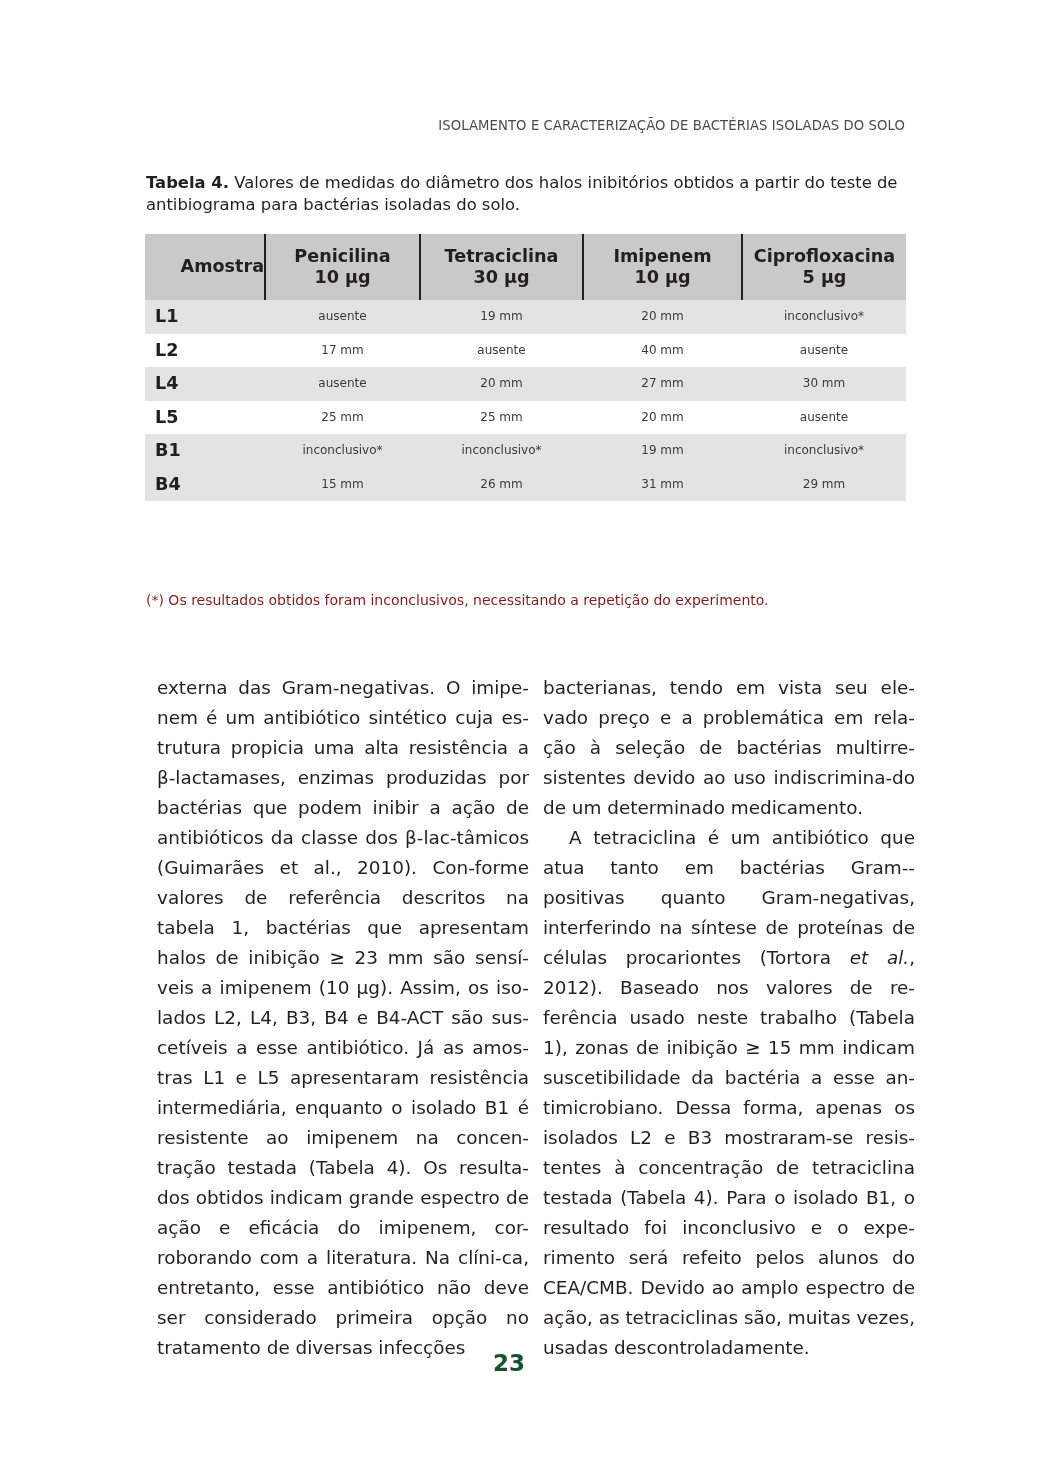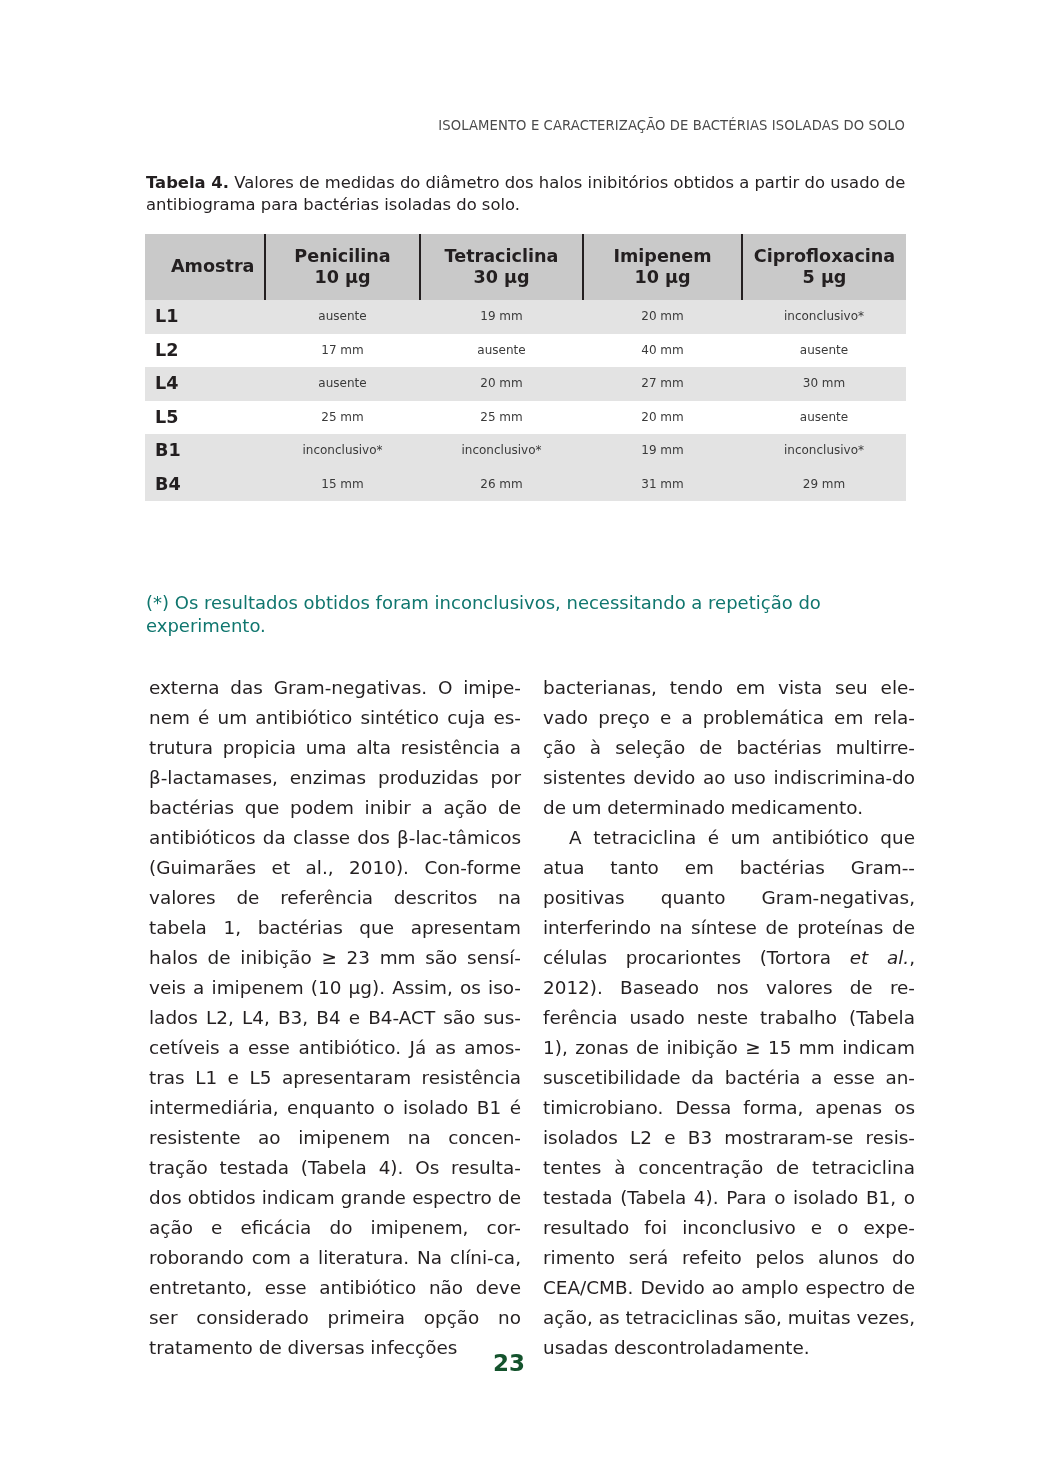--- a/index.html
+++ b/index.html
@@ -76,22 +76,22 @@
   thead th {
     background: #c9c9c9;
     height: 66px;
     vertical-align: middle;
     font-size: 17.6px;
     font-weight: bold;
     line-height: 1.2;
     color: #231f20;
   }
   thead th.h-sample {
-    text-align: left;
-    padding-left: 26px;
+    text-align: right;
+    padding-left: 10px;
   }
   thead th.h-drug {
     text-align: center;
     border-left: 2.4px solid #231f20;
     margin-top: 20px;
   }
   thead th .drug-name { display: block; }
   thead th .drug-dose { display: block; }
 
   tbody tr { height: 33.5px; }
@@ -114,39 +114,39 @@
     color: #231f20;
     border-left: none;
   }
 
   
   .table-footnote {
     position: absolute;
     top: 591px;
     left: 146px;
     width: 762px;
-    font-size: 18px;
-    color: #0f766e;
+    font-size: 14px;
+    color: #7f1d1d;
     line-height: 1.3;
   }
 
   
   .body-columns {
     position: absolute;
     top: 673px;
     left: 145px;
     width: 780px;
     height: 630px;
   }
   .col {
     position: absolute;
     top: 0;
     width: 372px;
   }
-  .col-left  { left: 4px; }
+  .col-left  { left: 12px; }
   .col-right { left: 398px; }
 
   .col p {
     margin: 0;
     font-size: 18.4px;
     line-height: 30.0px;
     text-align: justify;
     text-justify: inter-word;
     color: #231f20;
     hyphens: manual;
@@ -170,21 +170,21 @@
   }
 </style>
 </head>
 <body>
 
 <div class="page">
 
   <div class="running-head">ISOLAMENTO E CARACTERIZAÇÃO DE BACTÉRIAS ISOLADAS DO SOLO</div>
 
   <div class="table-caption">
-    <span class="cap-label">Tabela 4.</span><span> Valores de medidas do diâmetro dos halos inibitórios obtidos a partir do usado de antibiograma para bactérias isoladas do solo.</span>
+    <span class="cap-label">Tabela 4.</span><span> Valores de medidas do diâmetro dos halos inibitórios obtidos a partir do teste de antibiograma para bactérias isoladas do solo.</span>
   </div>
 
   <div class="data-table-wrap">
     <table class="data-table">
       <colgroup>
         <col class="c-sample">
         <col class="c-pen">
         <col class="c-tet">
         <col class="c-imi">
         <col class="c-cip">

